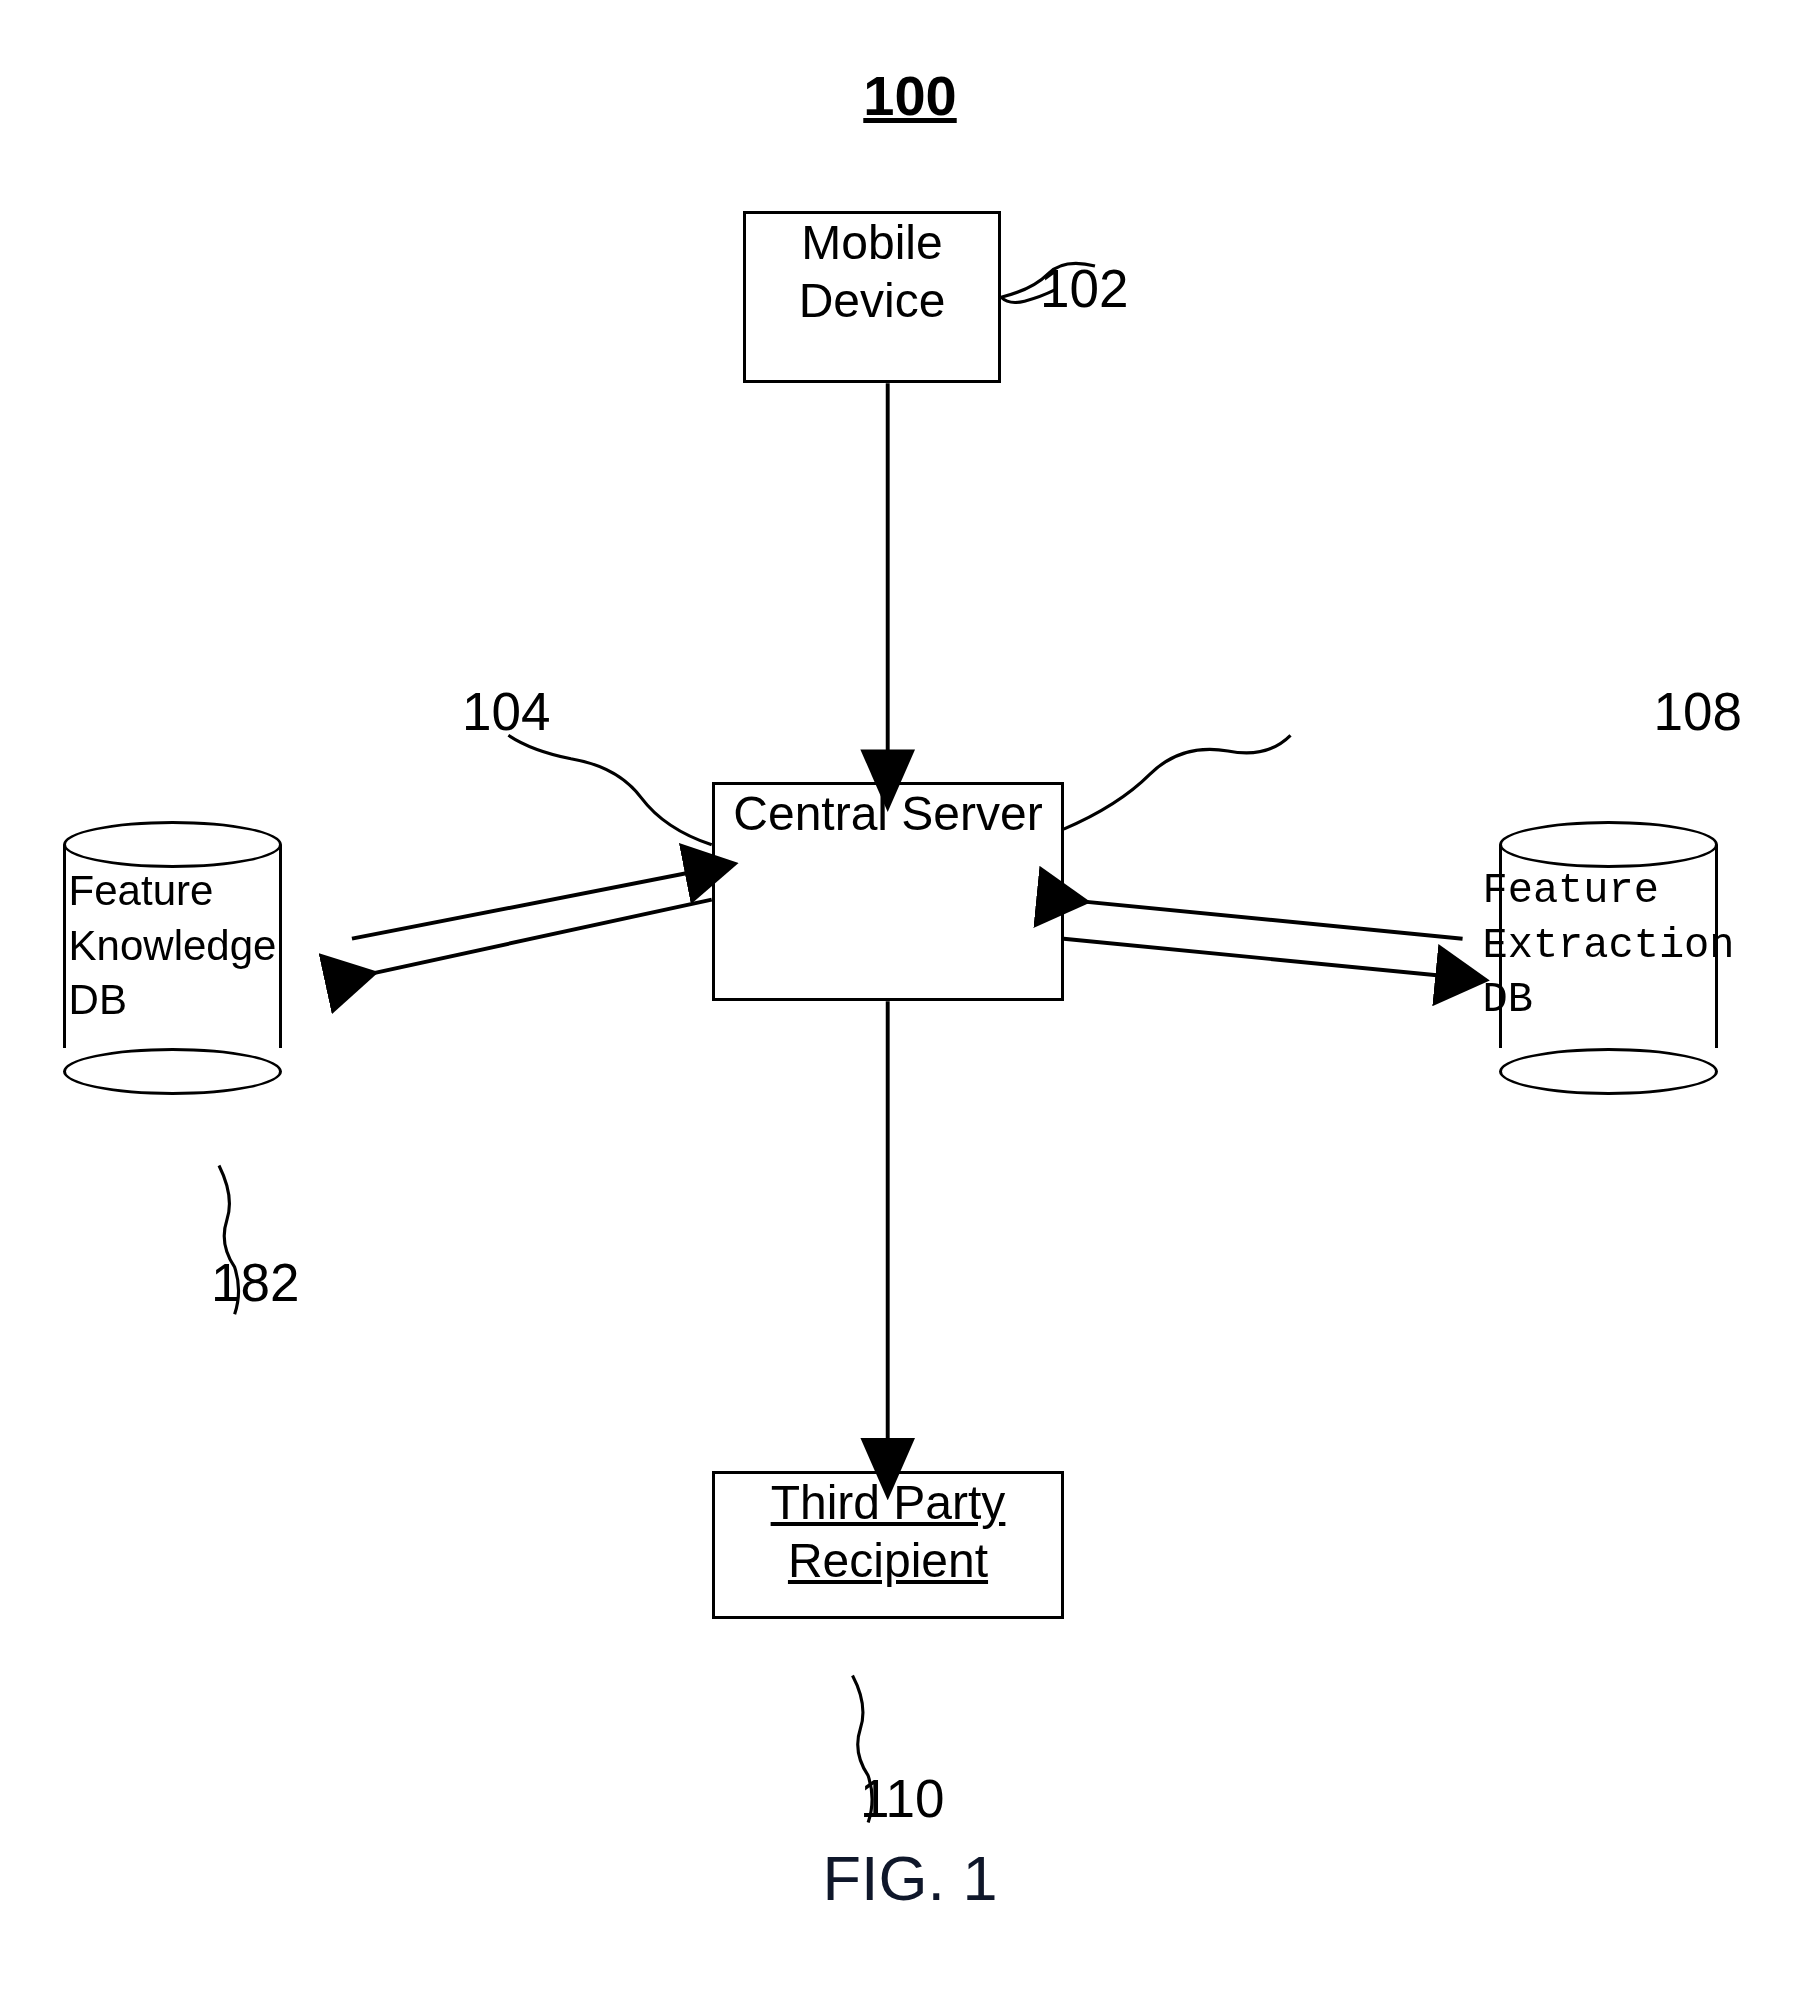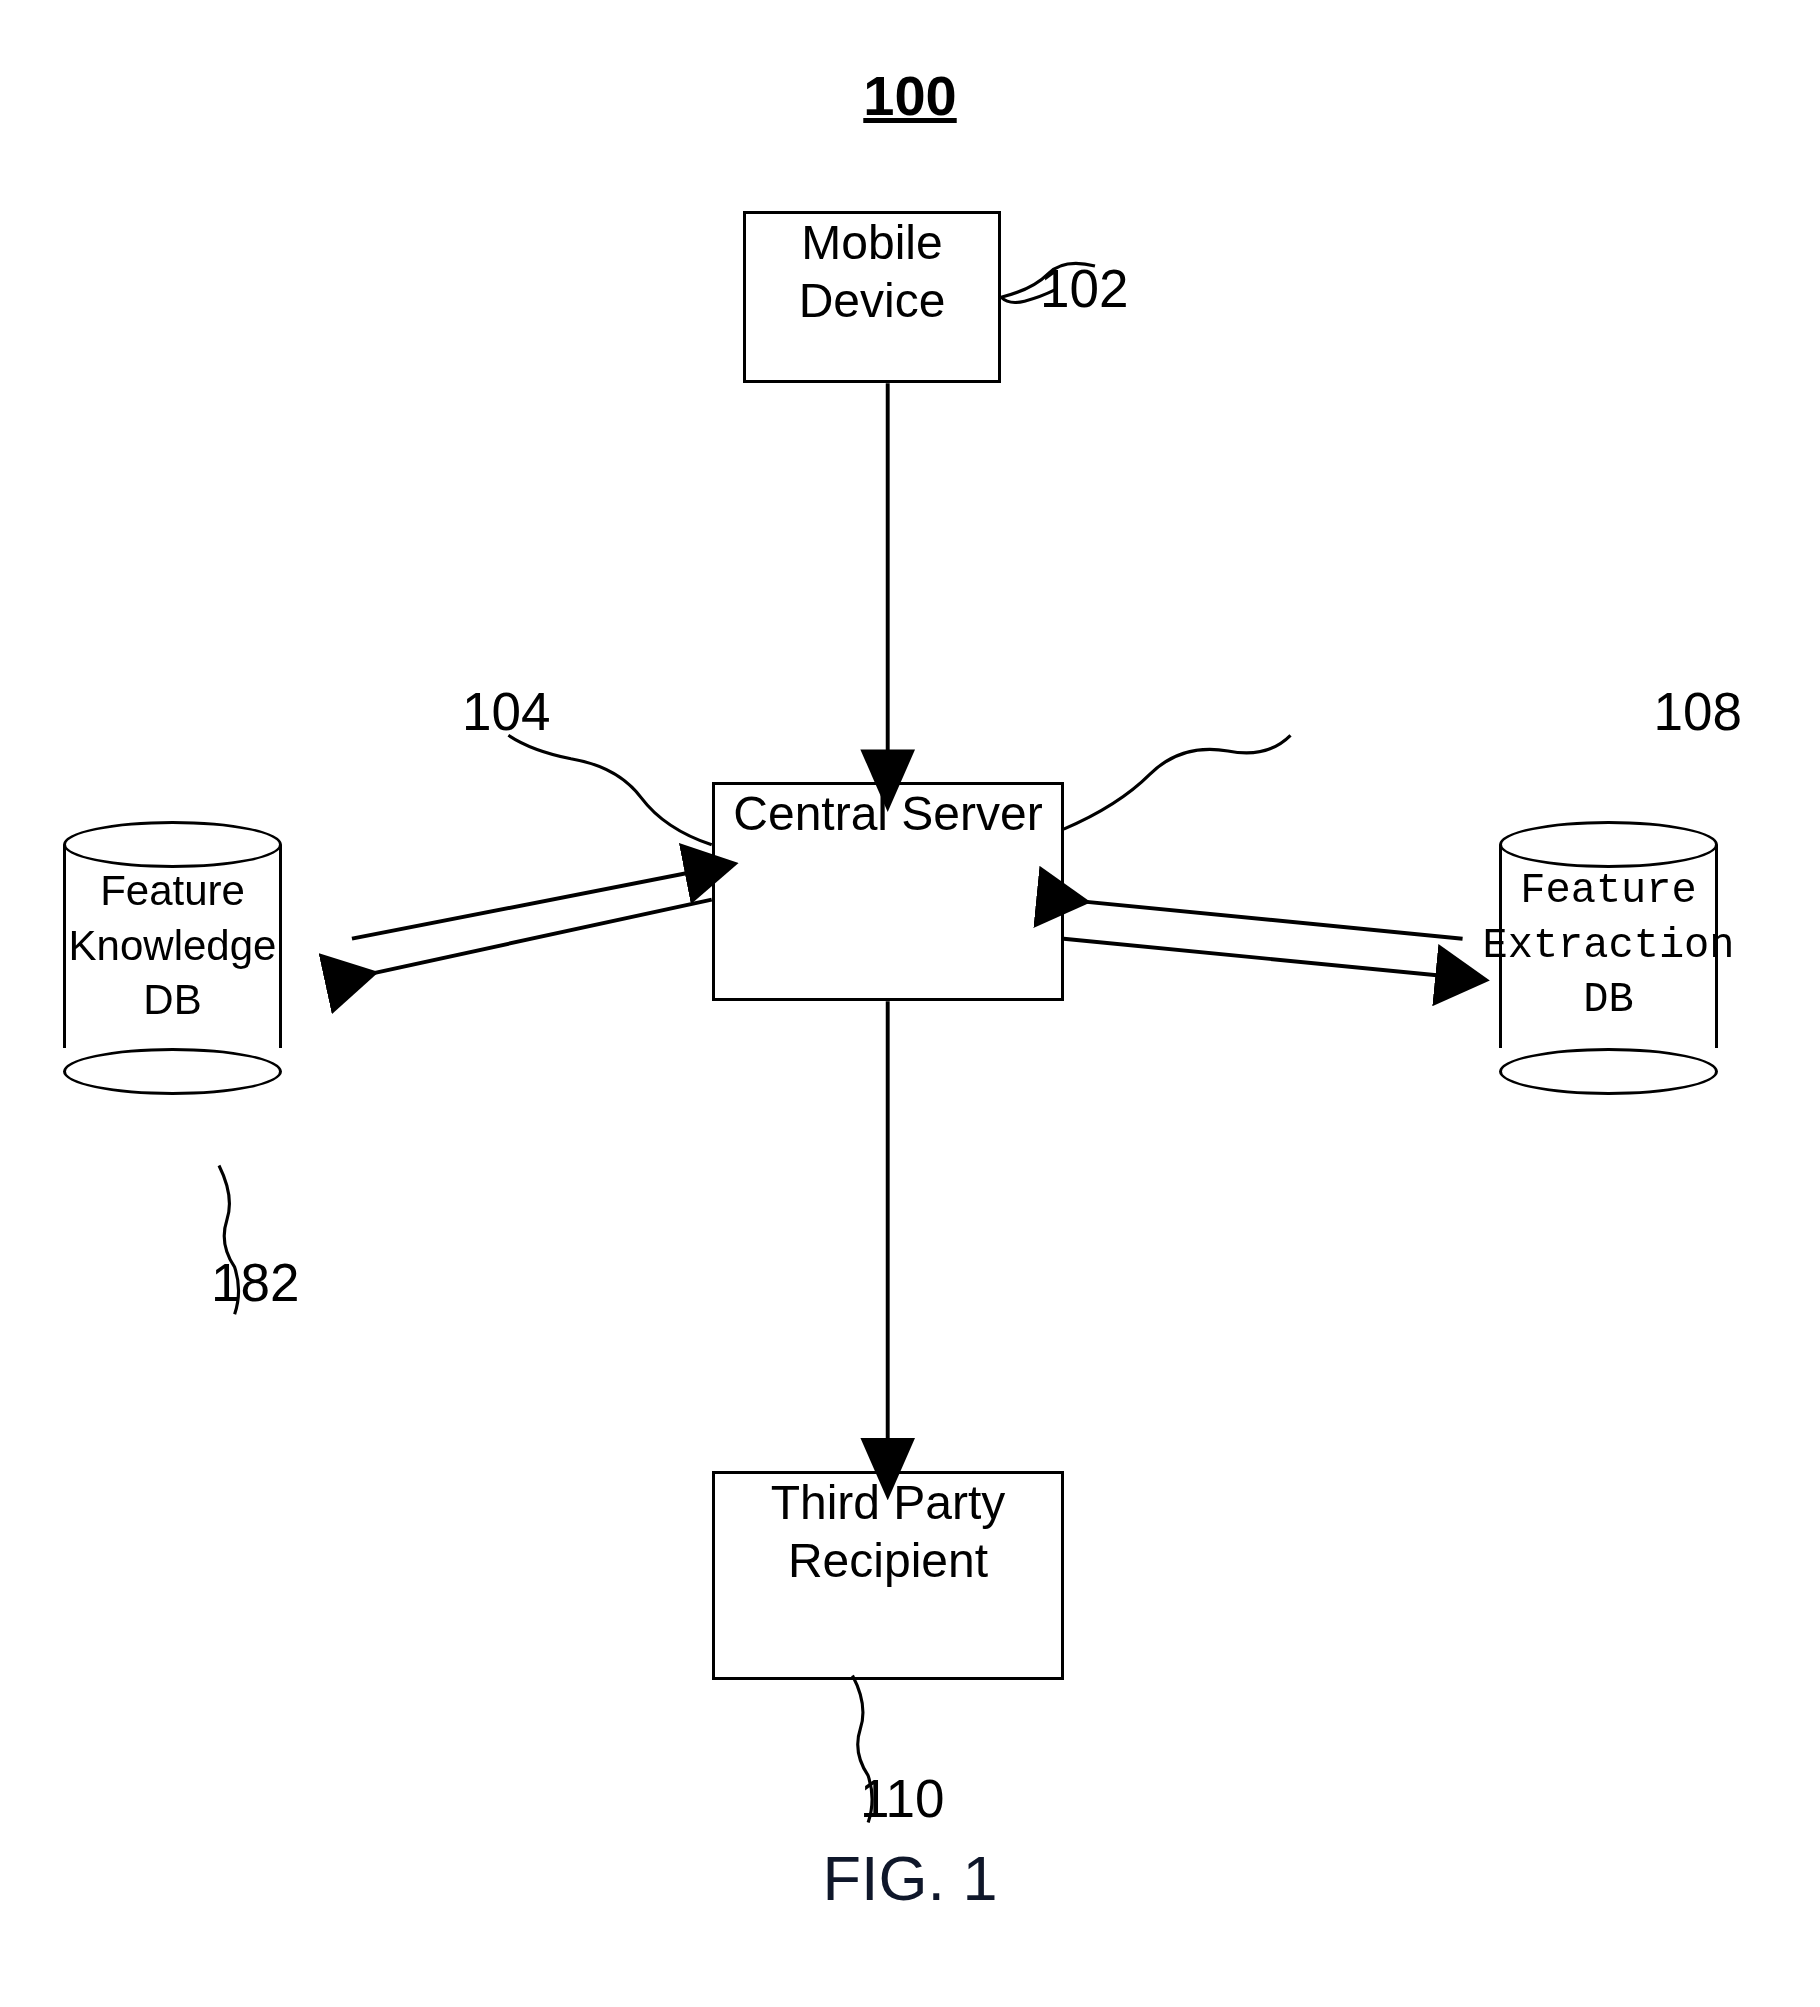--- a/index.html
+++ b/index.html
@@ -56,21 +56,21 @@
 
     .db-body {
       width: 219px;
       background: #fff;
       border-left: 3.1px solid #000;
       border-right: 3.1px solid #000;
       margin-top: -23.5px;
       display: flex;
       align-items: center;
       justify-content: center;
-      text-align: center;
+      text-align: left;
       font-size: 42px;
       line-height: 1.3;
       padding: 7.8px 15.6px;
     }
 
     .db-bottom {
       width: 219px;
       height: 47px;
       border: 3.1px solid #000;
       border-radius: 50%;
@@ -141,21 +141,21 @@
     <div class="db-top"></div>
     <div class="db-body" style="height: 203px;">
       <span>Feature
 Extraction DB</span>
     </div>
     <div class="db-bottom"></div>
   </div>
 
   <div class="ref-label" style="right: 78px; top: 681px;">108</div>
 
-  <div class="box" style="left: 712px; top: 1471px; width: 352px; height: 209px;">
+  <div class="box" style="left: 712px; top: 1471px; width: 352px; height: 148px; text-decoration: underline;">
     <span>Third Party
 Recipient</span>
   </div>
 
   <div class="ref-label" style="left: 860px; top: 1768px;">110</div>
 
   <div class="fig-caption">FIG. 1</div>
 
   <svg class="svg-overlay" viewBox="0 0 2327 2567" preserveAspectRatio="none">
     <defs>

